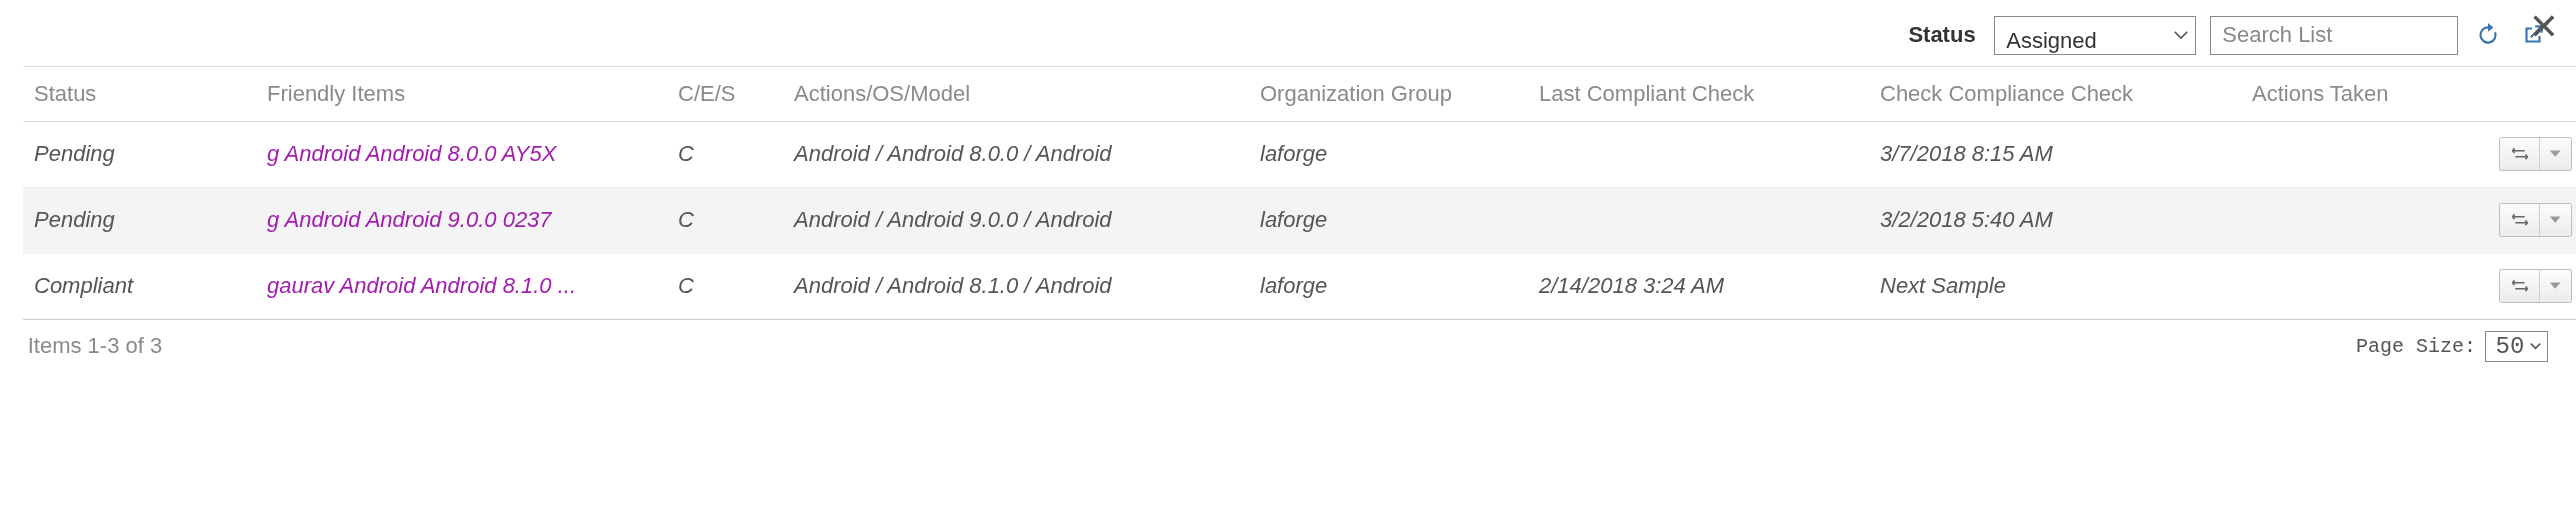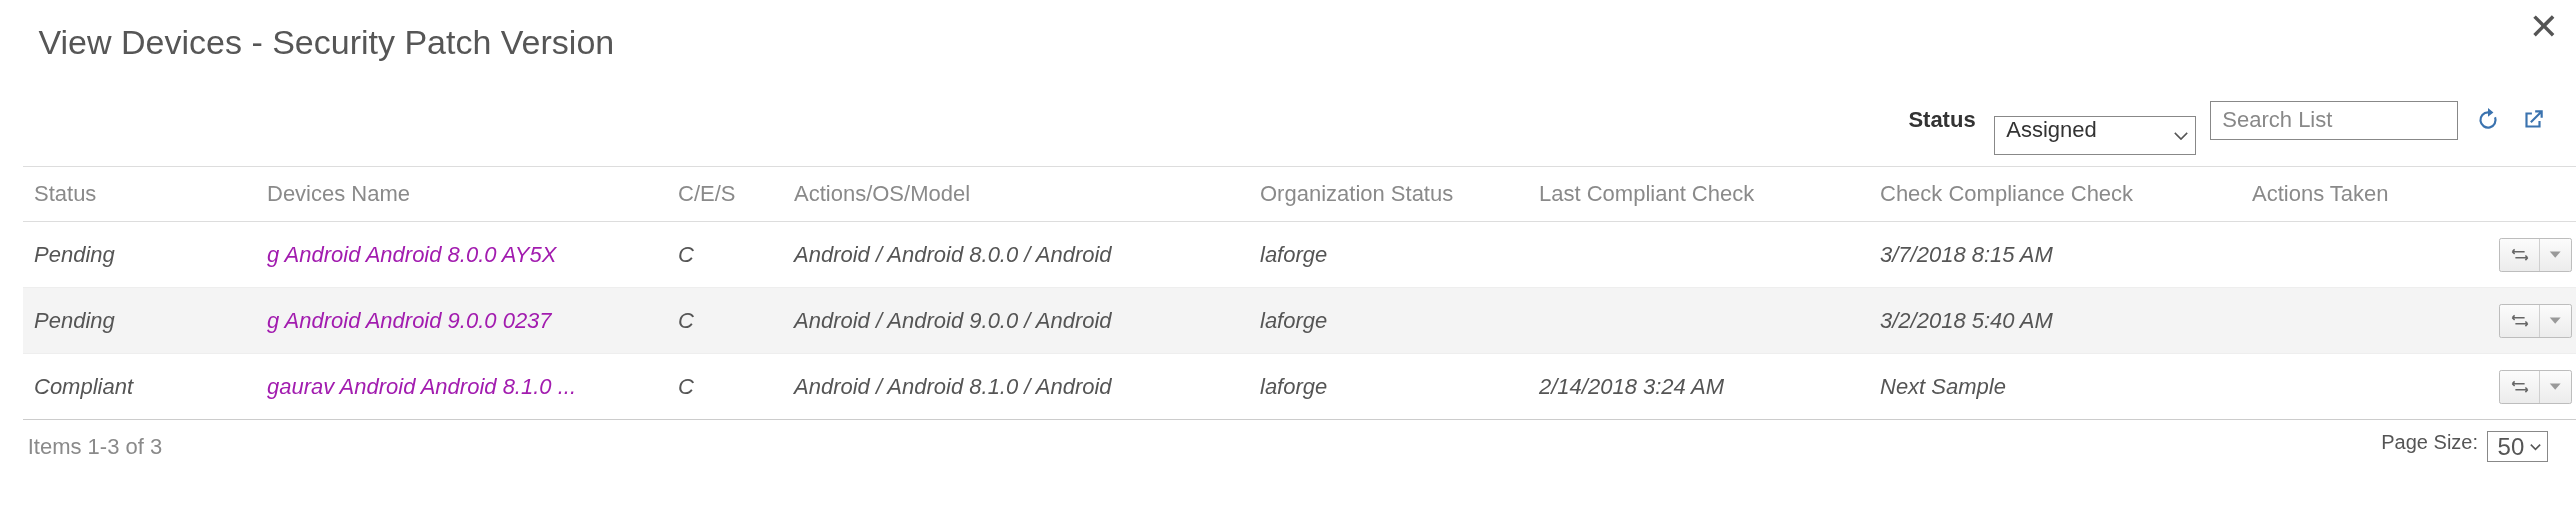--- a/index.html
+++ b/index.html
@@ -38,28 +38,27 @@
     padding: 0 4.7px 11px 4.7px;
   }
   .toolbar-label {
     font-weight: 600;
     color: #333;
     margin-right: 4.7px;
   }
   .select-wrap {
     position: relative;
     display: inline-flex;
-    align-items: flex-start;
+    align-items: flex-end;
     border: 0.8px solid #888;
     height: 39px;
     padding: 0 29.5px 0 11px;
     min-width: 202px;
     background: #fff;
     cursor: pointer;
-    margin-top: 31px;
   }
   .select-wrap .caret {
     position: absolute;
     right: 7.8px; top: 50%;
     transform: translateY(-50%);
     color: #555;
   }
   .search-input {
     border: 0.8px solid #888;
     height: 39px;
@@ -136,24 +135,25 @@
   .row-action-btn .seg + .seg { border-left: 0.8px solid #cfcfcf; }
   .footer {
     display: flex;
     justify-content: space-between;
     align-items: center;
     padding: 11px 4.7px 0 4.7px;
     color: #8a8a8a;
   }
   .page-size-wrap {
     display: flex;
-    align-items: flex-start;
+    align-items: center;
     gap: 9.3px;
     color: #555;
     font-size: 20px;
+    font-family: Liberation Mono, monospace;
   }
   .page-size-select {
     display: inline-flex;
     align-items: center;
     border: 0.8px solid #888;
     height: 31px;
     padding: 0 23px 0 9.3px;
     position: relative;
     font-size: 24px;
     cursor: pointer;
@@ -167,21 +167,20 @@
   }
   svg { display: block; }
 </style>
 </head>
 <body>
 
 <div class="modal">
 
   <div class="close-x">✕</div>
 
-  <div class="title">View Devices - Security Patch Version</div>
 
   <div class="toolbar">
     <span class="toolbar-label">Status</span>
 
     <div class="select-wrap">
       <span>Assigned</span>
       <span class="caret">
         <svg width="14" height="9.3" viewBox="0 0 18 12">
             <path d="M1 2 L9 10 L17 2" stroke="#555" stroke-width="2" fill="none"></path>
           </svg>
@@ -211,24 +210,24 @@
       <col class="col-platform">
         <col class="col-org">
         <col class="col-last">
       <col class="col-next">
         <col class="col-actions">
         <col class="col-btn">
     </colgroup>
     <thead>
       <tr>
         <th>Status</th>
-        <th>Devices Name</th>
+        <th>Friendly Items</th>
         <th>C/E/S</th>
         <th>Actions/OS/Model</th>
-        <th>Organization Status</th>
+        <th>Organization Group</th>
         <th>Last Compliant Check</th>
         <th>Check Compliance Check</th>
         <th>Actions Taken</th>
         <th></th>
       </tr>
     </thead>
     <tbody>
       <tr>
         <td>Pending</td>
         <td class="link">g Android Android 8.0.0 AY5X</td>

